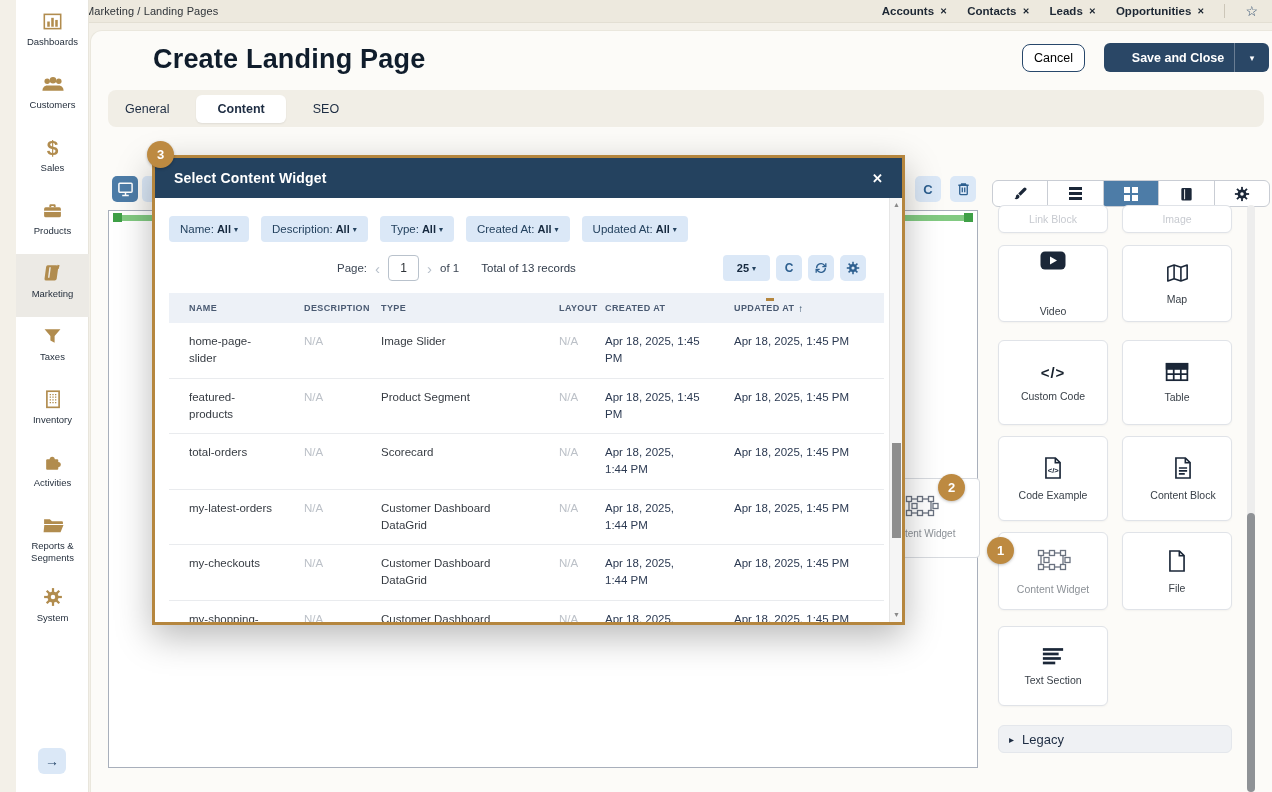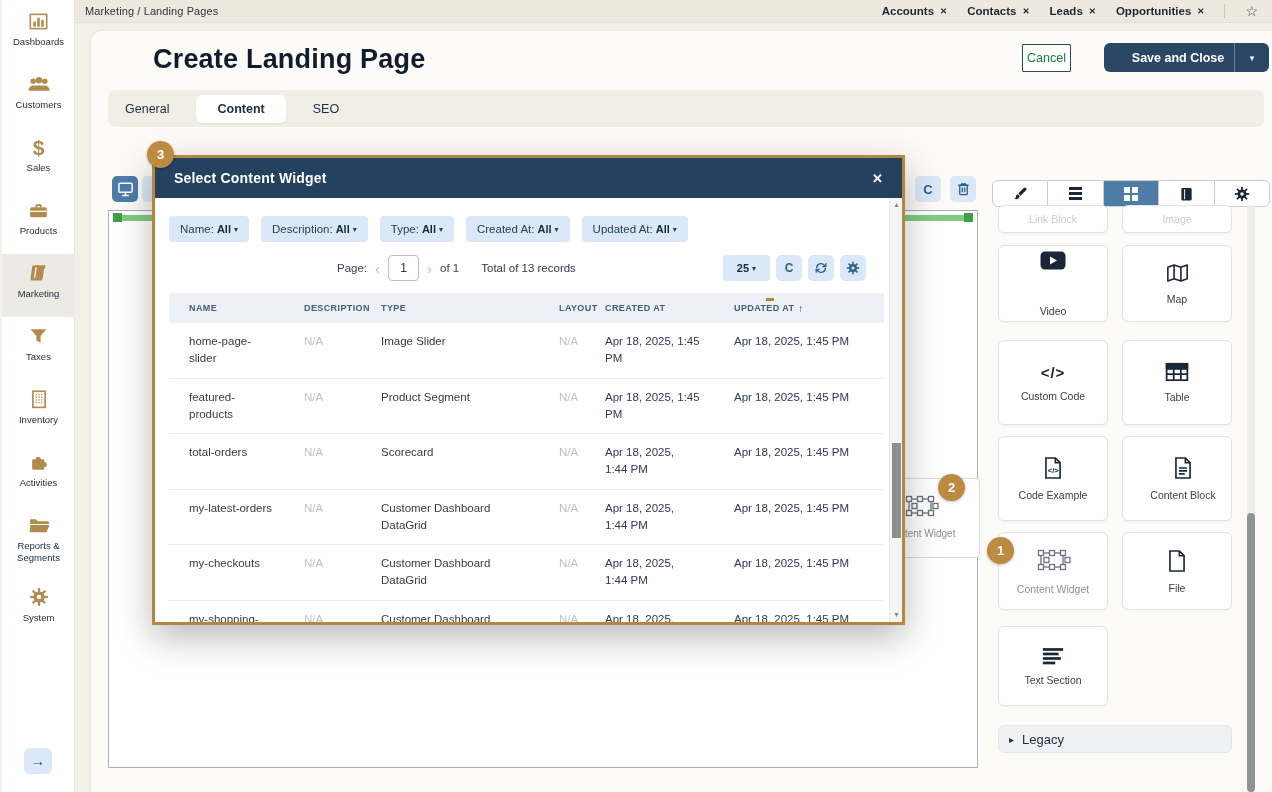--- a/index.html
+++ b/index.html
@@ -11,39 +11,39 @@
             display:flex; align-items:center; justify-content:space-between; padding:0 14px 0 12px;
             border-bottom:1px solid #e3dfd3; }
   .crumb { font-size:11px; color:#2e3338; letter-spacing:.1px; }
   .top-tabs { display:flex; align-items:center; gap:20px; }
   .top-tab { display:flex; align-items:center; gap:6px; font-size:11.5px; font-weight:600; color:#1d2733; cursor:pointer; }
   .top-tab .x { font-size:8.5px; font-weight:700; color:#16202c; }
   .top-sep { width:1px; height:14px; background:#ccc6b8; }
   .star { font-size:14px; color:#27476b; line-height:1; }
 
   
-  .sidebar { position:absolute; left:2px; top:0; width:73px; height:792px; background:#ffffff;
+  .sidebar { position:absolute; left:16px; top:0; width:73px; height:792px; background:#ffffff;
              border-right:1px solid #e8e5dc; display:flex; flex-direction:column; padding-top:2px; z-index:15; }
   .side-item { width:73px; height:63px; display:flex; flex-direction:column; align-items:center;
                justify-content:flex-start; padding-top:7px; cursor:pointer; }
   .side-item.tall { height:72px; }
   .side-item.active { background:#eceae5; }
   .side-icon { height:24px; display:flex; align-items:center; justify-content:center; color:#b18c4e; }
   .side-label { margin-top:3px; font-size:9.5px; font-weight:500; color:#1f2a38; text-align:center; line-height:1.25; }
   .dollar { font-size:21px; font-weight:700; color:#b18c4e; line-height:1; }
   .side-spacer { flex:1; }
   .collapse-btn { width:28px; height:26px; margin:0 auto 18px auto; background:#dbe8f7; border-radius:6px;
                   display:flex; align-items:center; justify-content:center; color:#27476b; font-size:14px; font-weight:700; cursor:pointer; }
 
   
   .content-card { position:absolute; left:90px; top:30px; right:0; bottom:0; background:#fcfbf8;
                   border-top-left-radius:12px; border:1px solid #eae7dd; border-right:none; border-bottom:none; }
   .page-title { position:absolute; left:108px; top:44px; font-size:27px; font-weight:700; color:#101d2c; letter-spacing:.2px;margin-left:45px; }
-  .btn-cancel { position:absolute; left:1022px; top:44px; width:49px; height:28px; background:#fff;
-                border:1px solid #27476b; border-radius:1px; color:#15803d; font-size:12.5px;
+  .btn-cancel { position:absolute; left:1022px; top:44px; width:63px; height:28px; background:#fff;
+                border:1px solid #27476b; border-radius:8px; color:#000000; font-size:12.5px;
                 display:flex; align-items:center; justify-content:center; cursor:pointer; }
   .btn-save { position:absolute; left:1104px; top:43px; width:165px; height:29px; background:#2a4766;
               border-radius:6px; display:flex; color:#fff; cursor:pointer; overflow:hidden; }
   .btn-save .main { width:130px; display:flex; align-items:center; justify-content:center; font-size:12.5px; font-weight:600;padding-left:18px; }
   .btn-save .divider { width:1px; background:rgba(255,255,255,.3); }
   .btn-save .caret { flex:1; display:flex; align-items:center; justify-content:center; font-size:9px; }
 
   .tabstrip { position:absolute; left:108px; top:90px; width:1156px; height:37px; background:#f1eee6;
               border-radius:8px; display:flex; align-items:center; padding-left:17px; gap:27px; }
   .ctab { font-size:12.5px; color:#1d2c42; cursor:pointer; }

